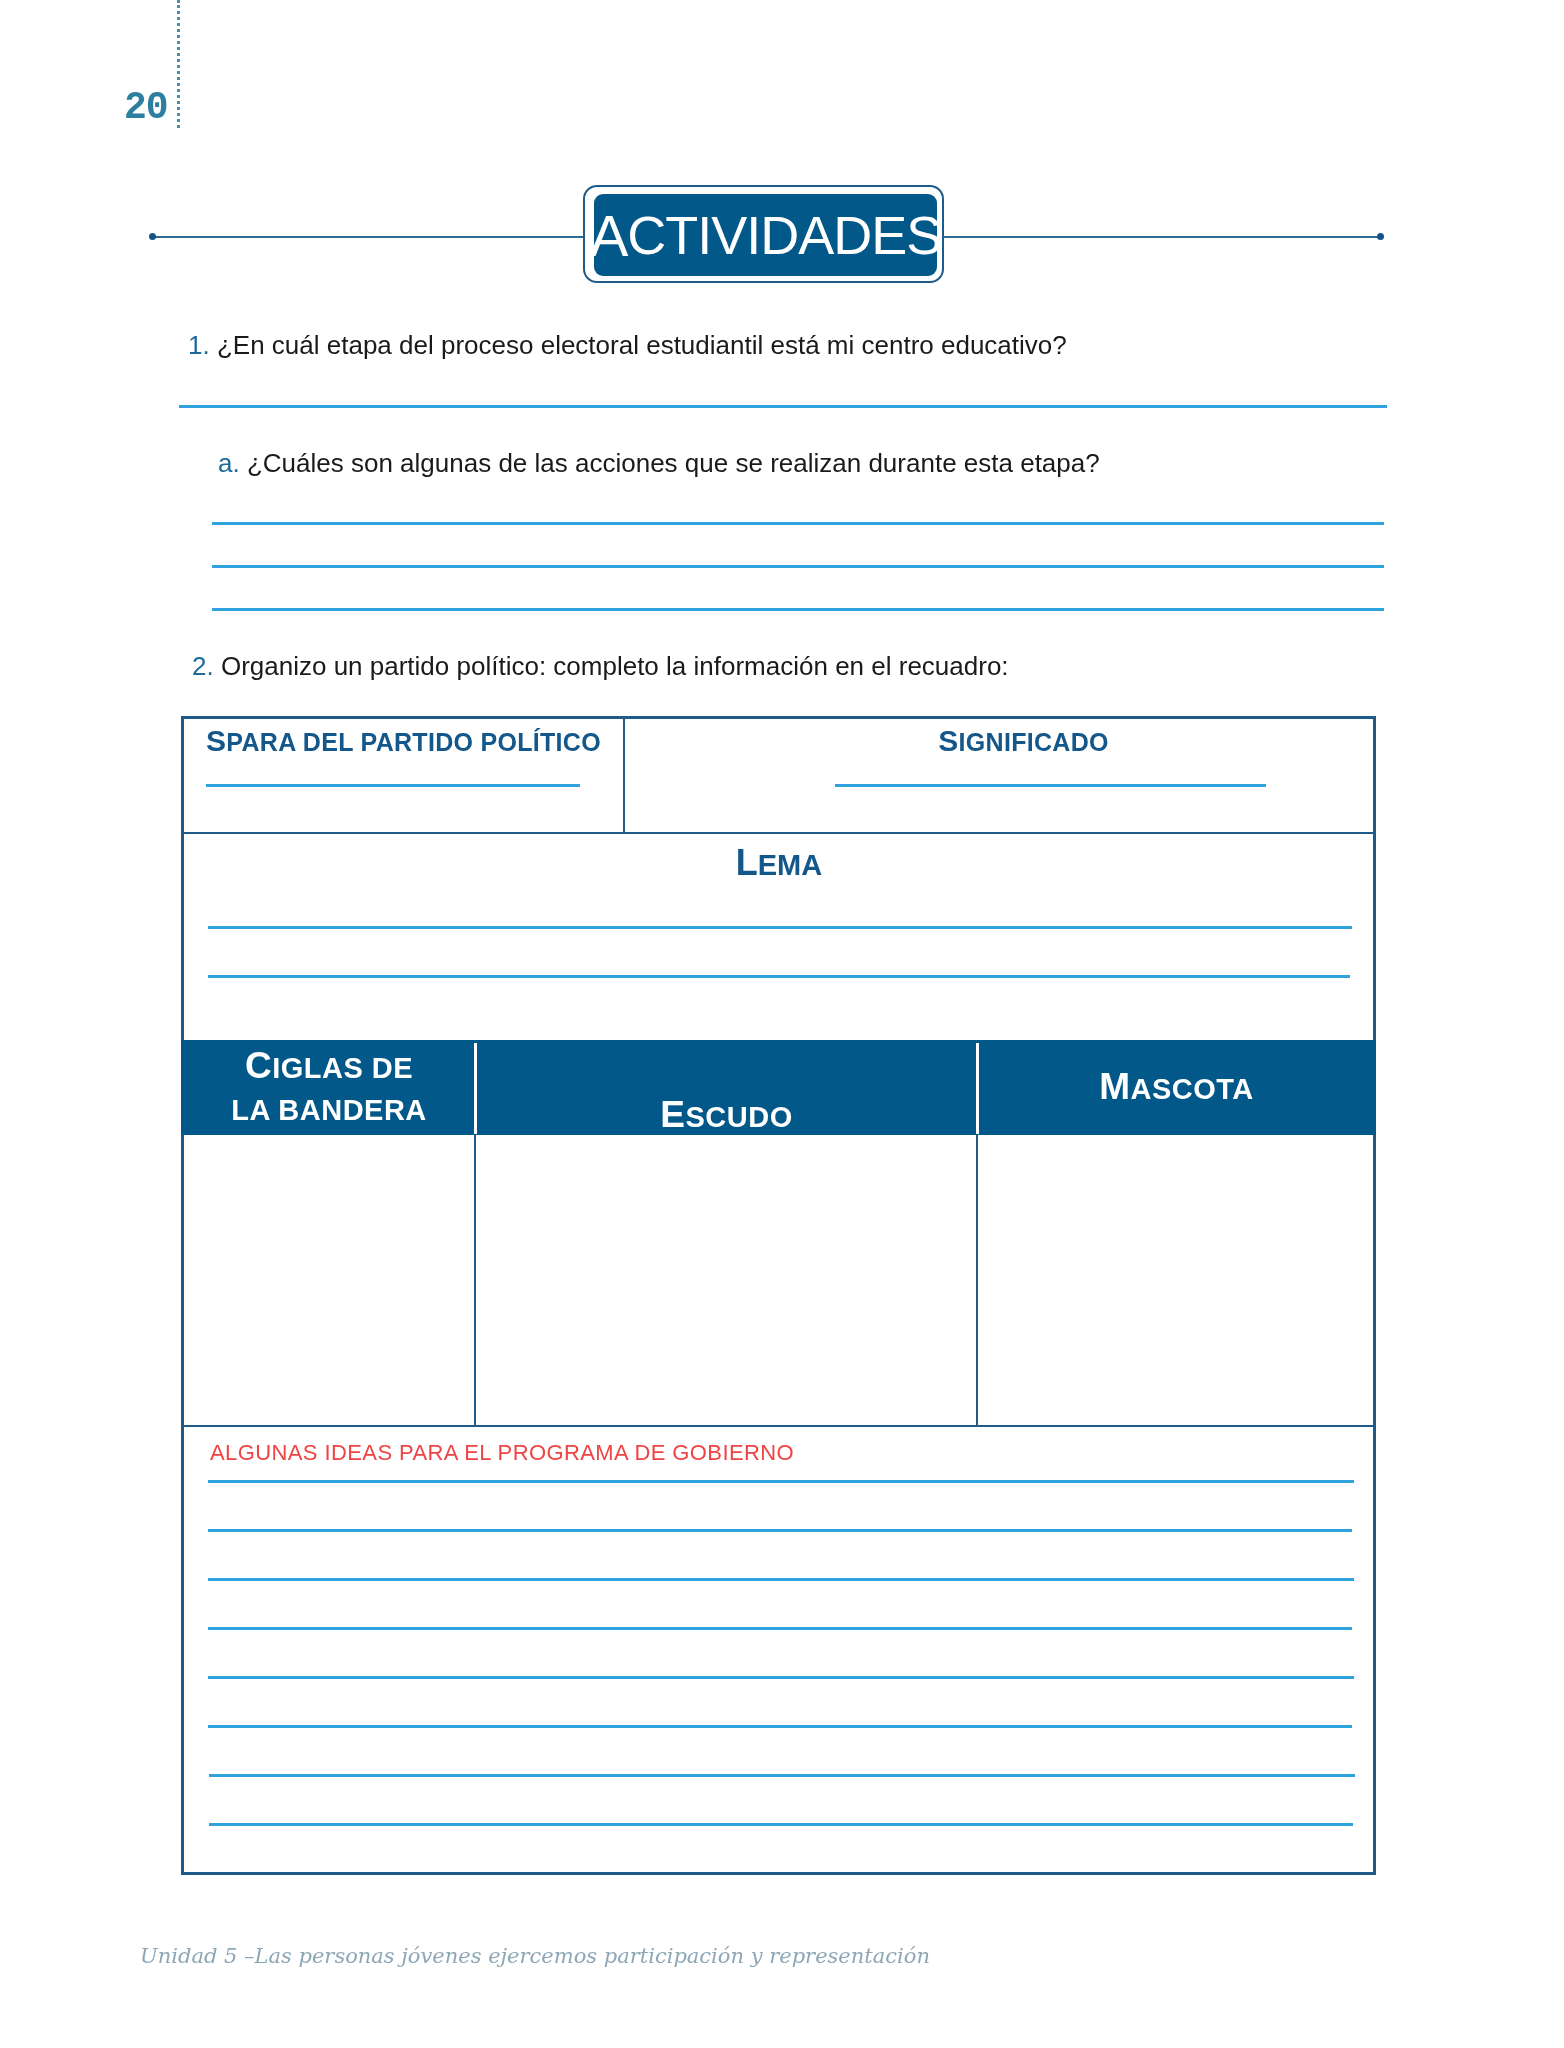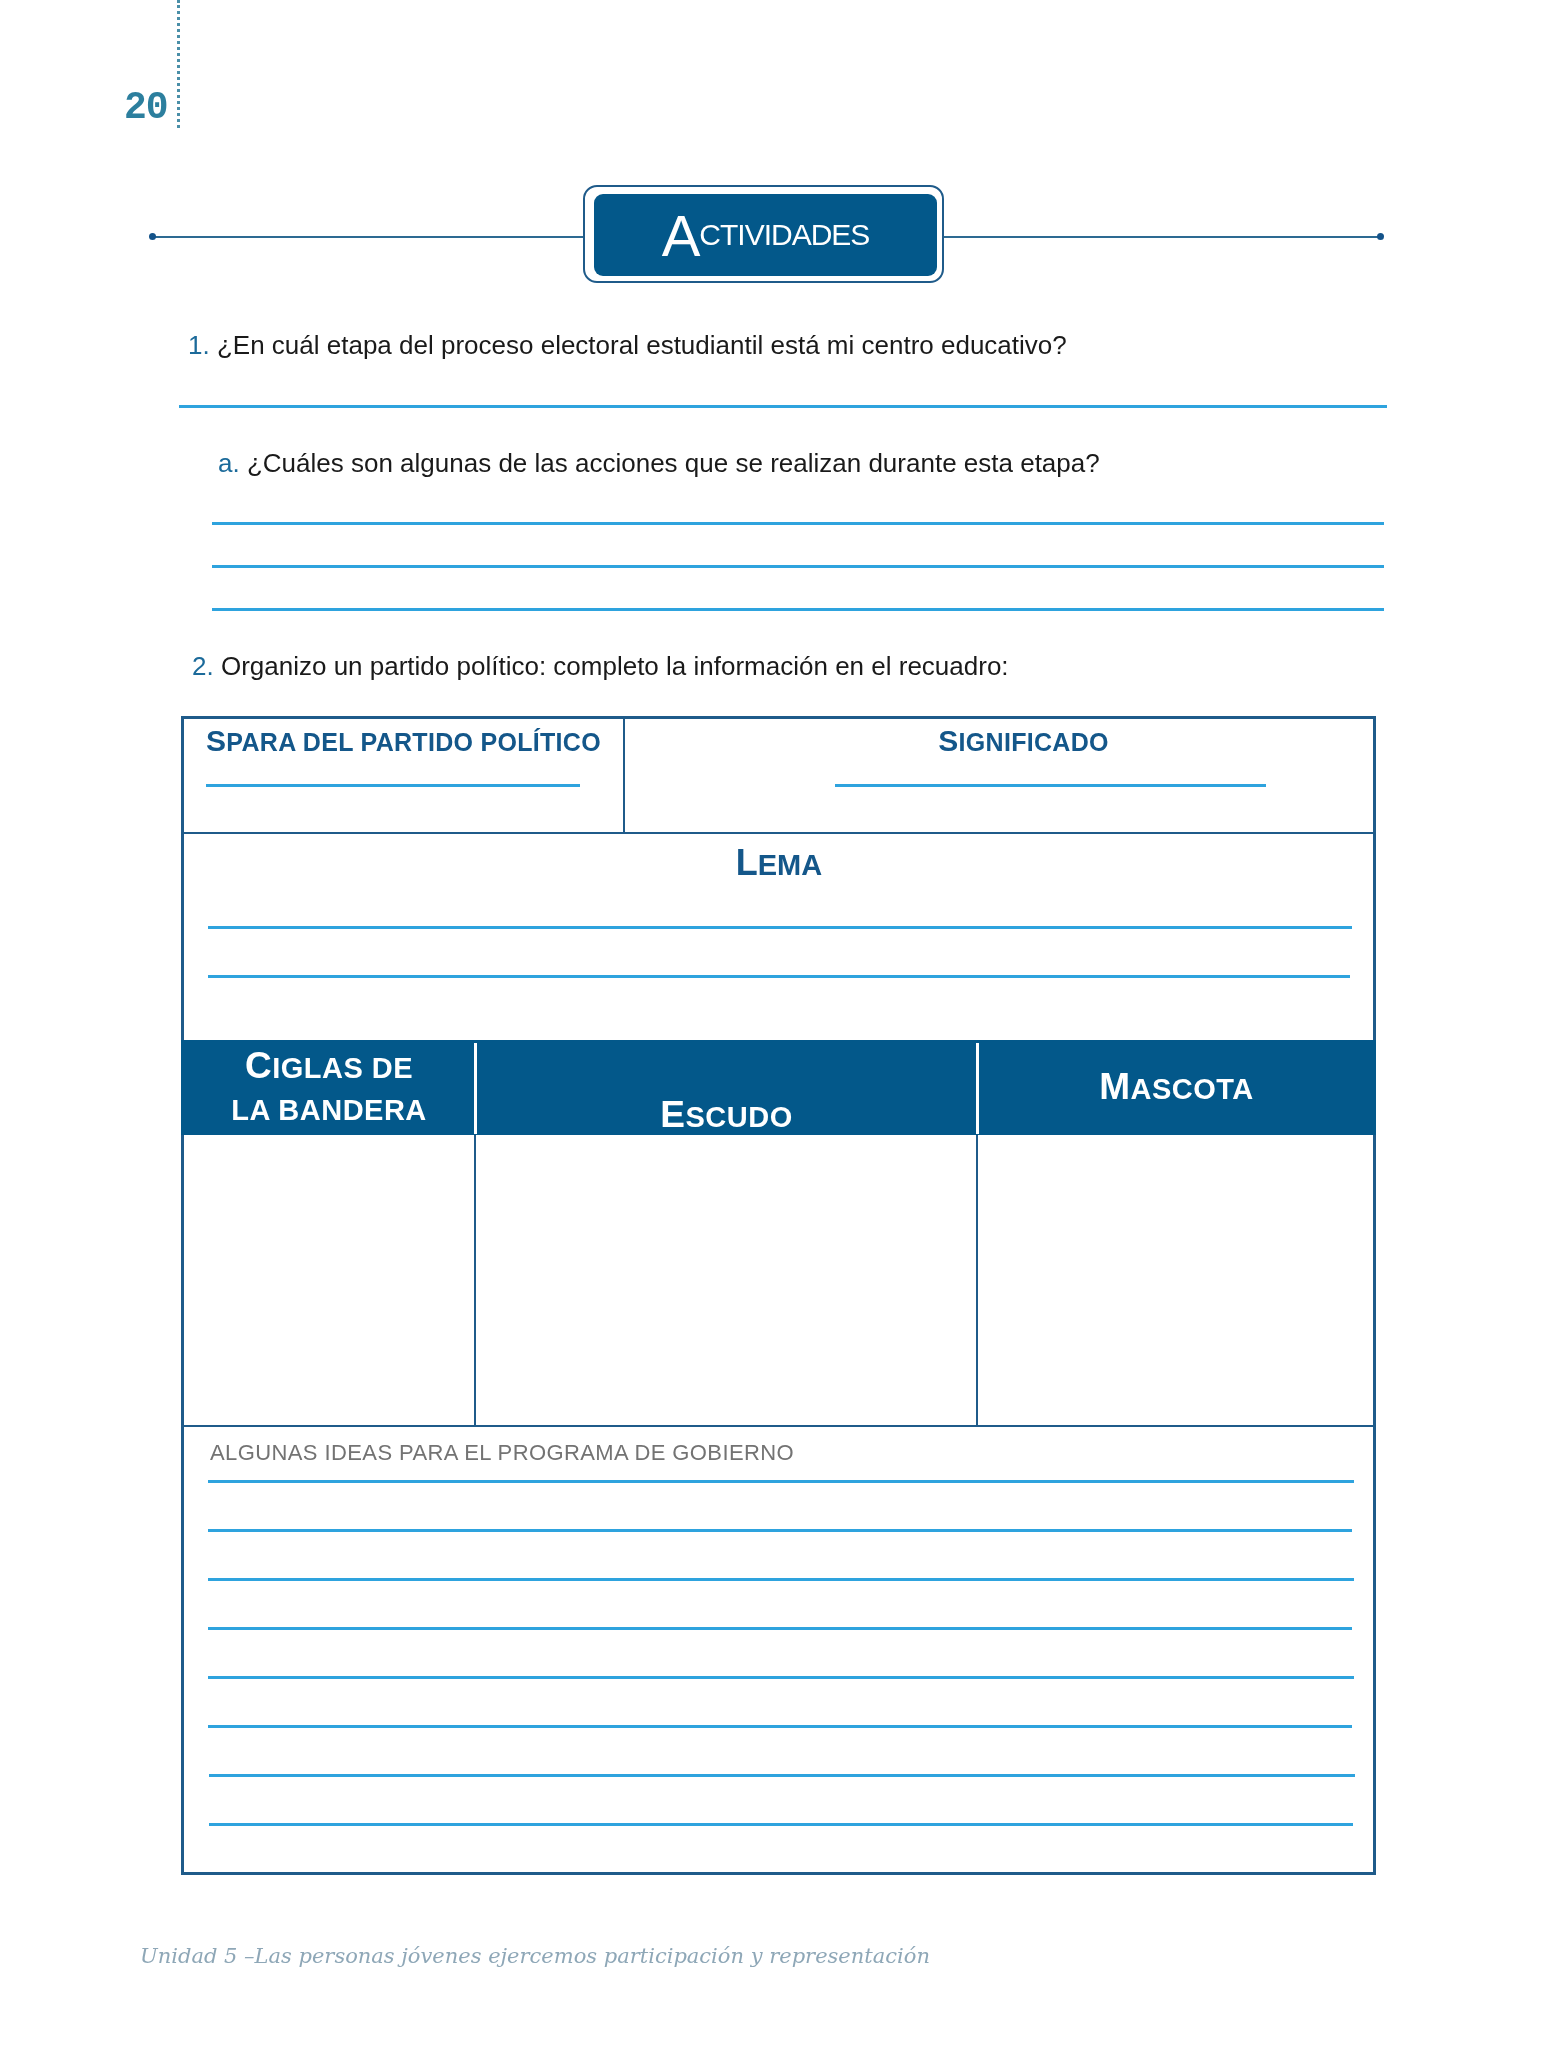--- a/index.html
+++ b/index.html
@@ -6,41 +6,41 @@
     body { width: 1564px; height: 2048px; position: relative; overflow: hidden; font-family: "Liberation Sans", sans-serif; }
     .abs { position: absolute; }
 
     .page-num { left: 124px; top: 86px; font-family: Liberation Mono, monospace; font-weight: bold; font-size: 38px; color: #2c7f9e; letter-spacing: -1px; }
     .dotted-rule { left: 177px; top: 0; height: 128px; width: 0; border-left: 3px dotted #4a8fa8; }
 
     .hdr-line { left: 152px; top: 236px; width: 1228px; height: 2px; background: #2d6a92; }
     .hdr-dot { width: 7px; height: 7px; border-radius: 50%; background: #14538a; top: 233px; }
     .hdr-box-outer { left: 583px; top: 185px; width: 361px; height: 98px; border: 2px solid #1f5b8a; border-radius: 14px; background: #fff; box-sizing: border-box; }
     .hdr-box-inner { left: 594px; top: 194px; width: 343px; height: 82px; background: #03588a; border-radius: 9px; color: #fff; display: flex; align-items: center; justify-content: center; font-size: 58px; letter-spacing: -1px; }
-    .hdr-box-inner .sc { font-size: 30px; }
+    .hdr-box-inner .sc { font-size: 54px; }
 
     .q { font-size: 26px; color: #1a1a1a; margin-left: 40px; }
     .q .num { color: #1b6a9a; }
 
     .rule { height: 3px; background: #2ea3de; }
 
     .table { left: 181px; top: 716px; width: 1195px; height: 1159px; border: 3px solid #1f5b8a; box-sizing: border-box; }
     .vline { width: 2px; background: #1f5b8a; }
     .hline { height: 2px; background: #1f5b8a; }
 
     .cell-label { color: #14578a; font-weight: bold; text-align: center; }
     .sc-label { font-size: 25px; letter-spacing: 0.3px; }
     .sc-label .big { font-size: 30px; }
 
     .band { left: 181px; top: 1040px; width: 1195px; height: 95px; background: #03588a; }
     .band-label { color: #fff; font-weight: bold; text-align: center; font-size: 29px; letter-spacing: 0.5px; line-height: 42px; }
     .band-label .big { font-size: 37px; }
     .band-div { width: 3px; background: #ffffff; top: 1043px; height: 91px; }
 
-    .ideas-label { left: 210px; top: 1440px; font-size: 22px; color: #737373; letter-spacing: 0.4px; }
+    .ideas-label { left: 210px; top: 1440px; font-size: 22px; color: #ef4444; letter-spacing: 0.4px; }
 
     .footer { left: 140px; top: 1944px; font-family: "DejaVu Serif", serif; font-style: italic; font-size: 21px; color: #8ea7b7; }
   </style>
 </head>
 <body>
 
 <div class="abs dotted-rule"></div>
 <div class="abs page-num">20</div>
 
 <div class="abs hdr-line"></div>

